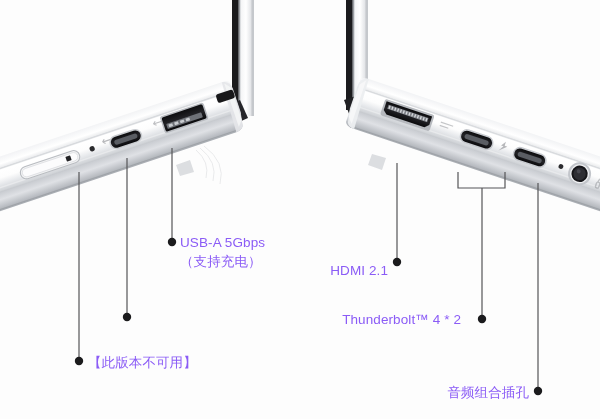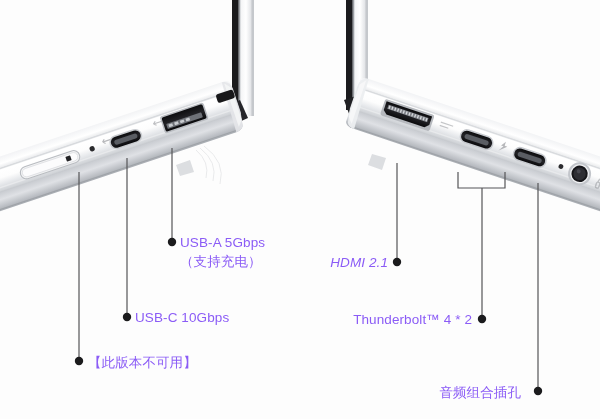--- a/index.html
+++ b/index.html
@@ -283,33 +283,30 @@
       <circle cx="482" cy="319" r="4.2"></circle>
       <circle cx="538" cy="391" r="4.2"></circle>
     </g>
   </svg>
 
   <div class="callout" style="left:180px; top:234px;">
     <span>USB-A 5Gbps</span>
     <span class="sub cn">（支持充电）</span>
   </div>
 
-  <div class="callout" style="left:135px; top:309px;">
-    <span>USB-C 10Gbps</span>
-  </div>
 
   <div class="callout" style="left:88px; top:353px;">
     <span class="sub cn" style="text-align:center;">【此版本不可用】</span>
   </div>
 
-  <div class="callout right-align" style="left:216px; top:254px; width:172px;font-style:italic;">
+  <div class="callout right-align" style="left:216px; top:262px; width:172px;">
     <span>HDMI 2.1</span>
   </div>
 
-  <div class="callout right-align" style="left:265px; top:311px; width:207px;">
+  <div class="callout right-align" style="left:254px; top:311px; width:207px;">
     <span>Thunderbolt™ 4 * 2</span>
   </div>
 
-  <div class="callout right-align cn" style="left:338px; top:383px; width:183px;">
+  <div class="callout right-align cn" style="left:346px; top:383px; width:183px;">
     <span>音频组合插孔</span>
   </div>
 
 </div>
 
 </body></html>

